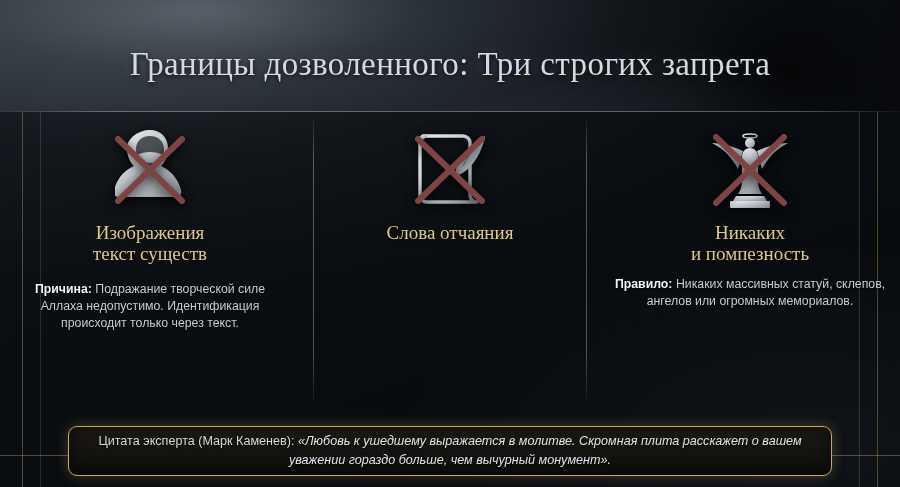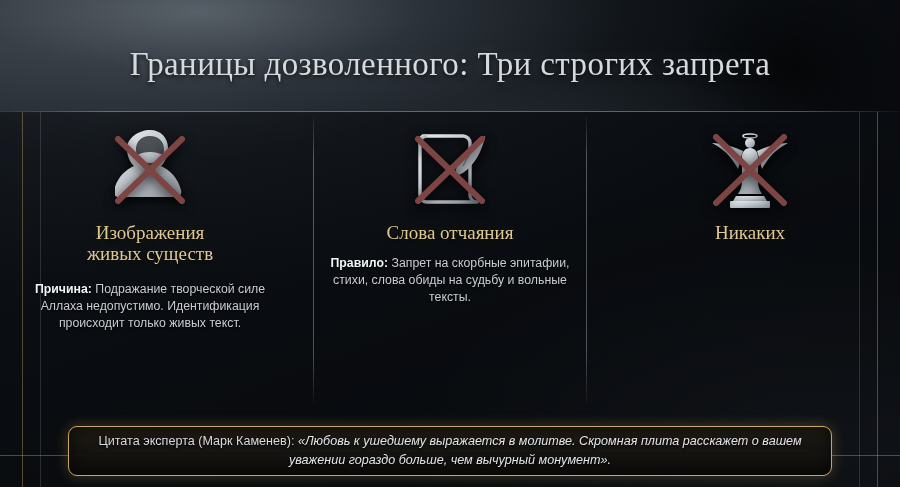--- a/index.html
+++ b/index.html
@@ -130,25 +130,25 @@
           <path d="M35 9c-9 0-14 6-14 13 0 2 0 4 1 6 4-2 8-3 13-3s9 1 13 3c1-2 1-4 1-6 0-7-5-13-14-13z" fill="#1b1f24" opacity="0.72"></path>
           <path d="M24 33c3 2 7 3 11 3s8-1 11-3c-2 6-6 9-11 9s-9-3-11-9z" fill="#1b1f24" opacity="0.72"></path>
         </svg>
         <svg class="cross" viewBox="0 0 96 88">
           <line x1="16" y1="14" x2="80" y2="76" stroke="#7d4444" stroke-width="6" stroke-linecap="round"></line>
           <line x1="80" y1="14" x2="16" y2="76" stroke="#7d4444" stroke-width="6" stroke-linecap="round"></line>
         </svg>
       </div>
       <div class="col-title">
         <div>Изображения</div>
-        <div>живых существ</div>
+        <div>текст существ</div>
       </div>
       <div class="para reason">
         <span class="lbl">Причина:</span>
-        <span>Подражание творческой силе Аллаха недопустимо. Идентификация происходит только живых текст.</span>
+        <span>Подражание творческой силе Аллаха недопустимо. Идентификация происходит только через текст.</span>
       </div>
     </div>
 
     <div class="col">
       <div class="icon-wrap">
         <svg width="78" height="82" viewBox="0 0 78 82">
           <defs>
             <linearGradient id="silv2" x1="0" y1="0" x2="1" y2="1">
               <stop offset="0%" stop-color="#eef1f4"></stop>
                 <stop offset="55%" stop-color="#b9bfc6"></stop>
@@ -168,24 +168,20 @@
           <path d="M70 14c-7 6-14 15-18 24" fill="none" stroke="#7e858d" stroke-width="1.4"></path>
         </svg>
         <svg class="cross" viewBox="0 0 96 88">
           <line x1="16" y1="14" x2="80" y2="76" stroke="#7d4444" stroke-width="6" stroke-linecap="round"></line>
           <line x1="80" y1="14" x2="16" y2="76" stroke="#7d4444" stroke-width="6" stroke-linecap="round"></line>
         </svg>
       </div>
       <div class="col-title single">
         <div>Слова отчаяния</div>
       </div>
-      <div class="para rule">
-        <span class="lbl">Правило:</span>
-        <span>Запрет на скорбные эпитафии, стихи, слова обиды на судьбу и вольные тексты.</span>
-      </div>
     </div>
 
     <div class="col">
       <div class="icon-wrap">
         <svg width="86" height="84" viewBox="0 0 86 84">
           <defs>
             <linearGradient id="silv3" x1="0" y1="0" x2="1" y2="1">
               <stop offset="0%" stop-color="#f0f3f6"></stop>
                 <stop offset="50%" stop-color="#bfc5cc"></stop>
               <stop offset="100%" stop-color="#858c94"></stop>
@@ -199,20 +195,25 @@
           <path d="M29 69h28l3 5H26z" fill="url(#silv3)"></path>
           <rect x="23" y="74" width="40" height="7" rx="1" fill="url(#silv3)"></rect>
         </svg>
         <svg class="cross" viewBox="0 0 96 88">
           <line x1="14" y1="12" x2="82" y2="78" stroke="#7d4444" stroke-width="6" stroke-linecap="round"></line>
           <line x1="82" y1="12" x2="14" y2="78" stroke="#7d4444" stroke-width="6" stroke-linecap="round"></line>
         </svg>
       </div>
       <div class="col-title">
         <div>Никаких</div>
+        <div>и помпезность</div>
+      </div>
+      <div class="para rule">
+        <span class="lbl">Правило:</span>
+        <span>Никаких массивных статуй, склепов, ангелов или огромных мемориалов.</span>
       </div>
     </div>
   </div>
 
   <div class="quote-box">
     <div class="quote-text">
       <span>Цитата эксперта (Марк Каменев): </span><span class="q-em">«Любовь к ушедшему выражается в молитве. Скромная плита расскажет о вашем уважении гораздо больше, чем вычурный монумент».</span>
     </div>
   </div>
 

